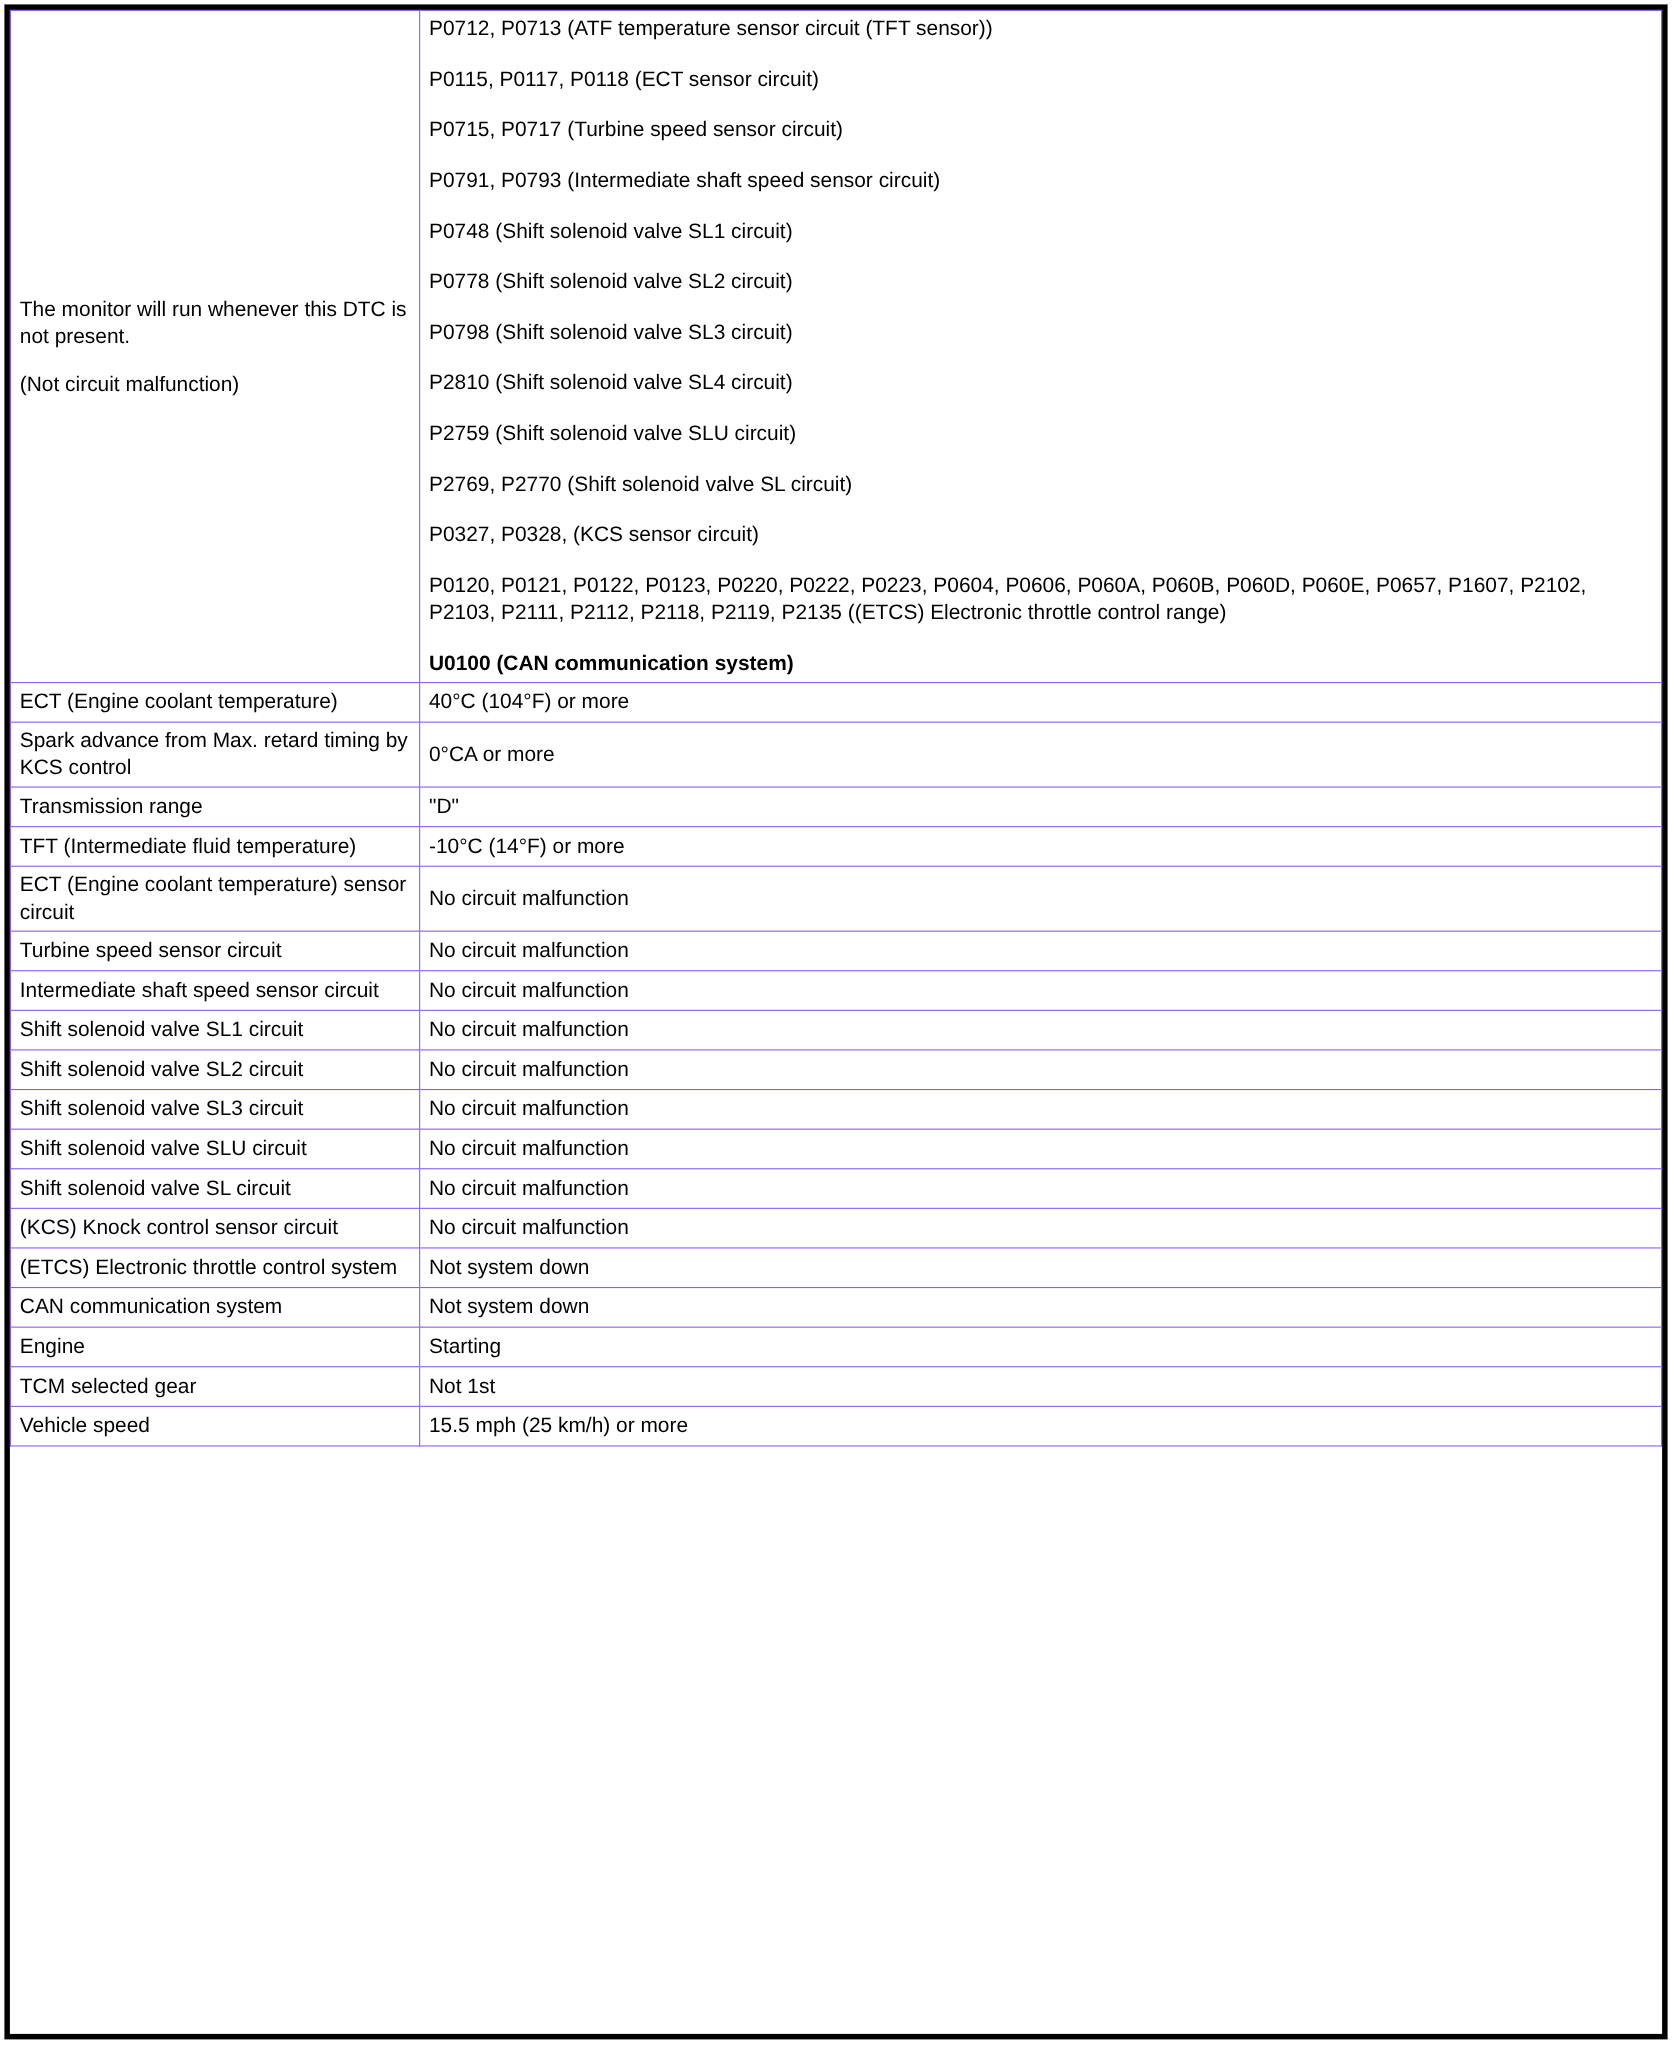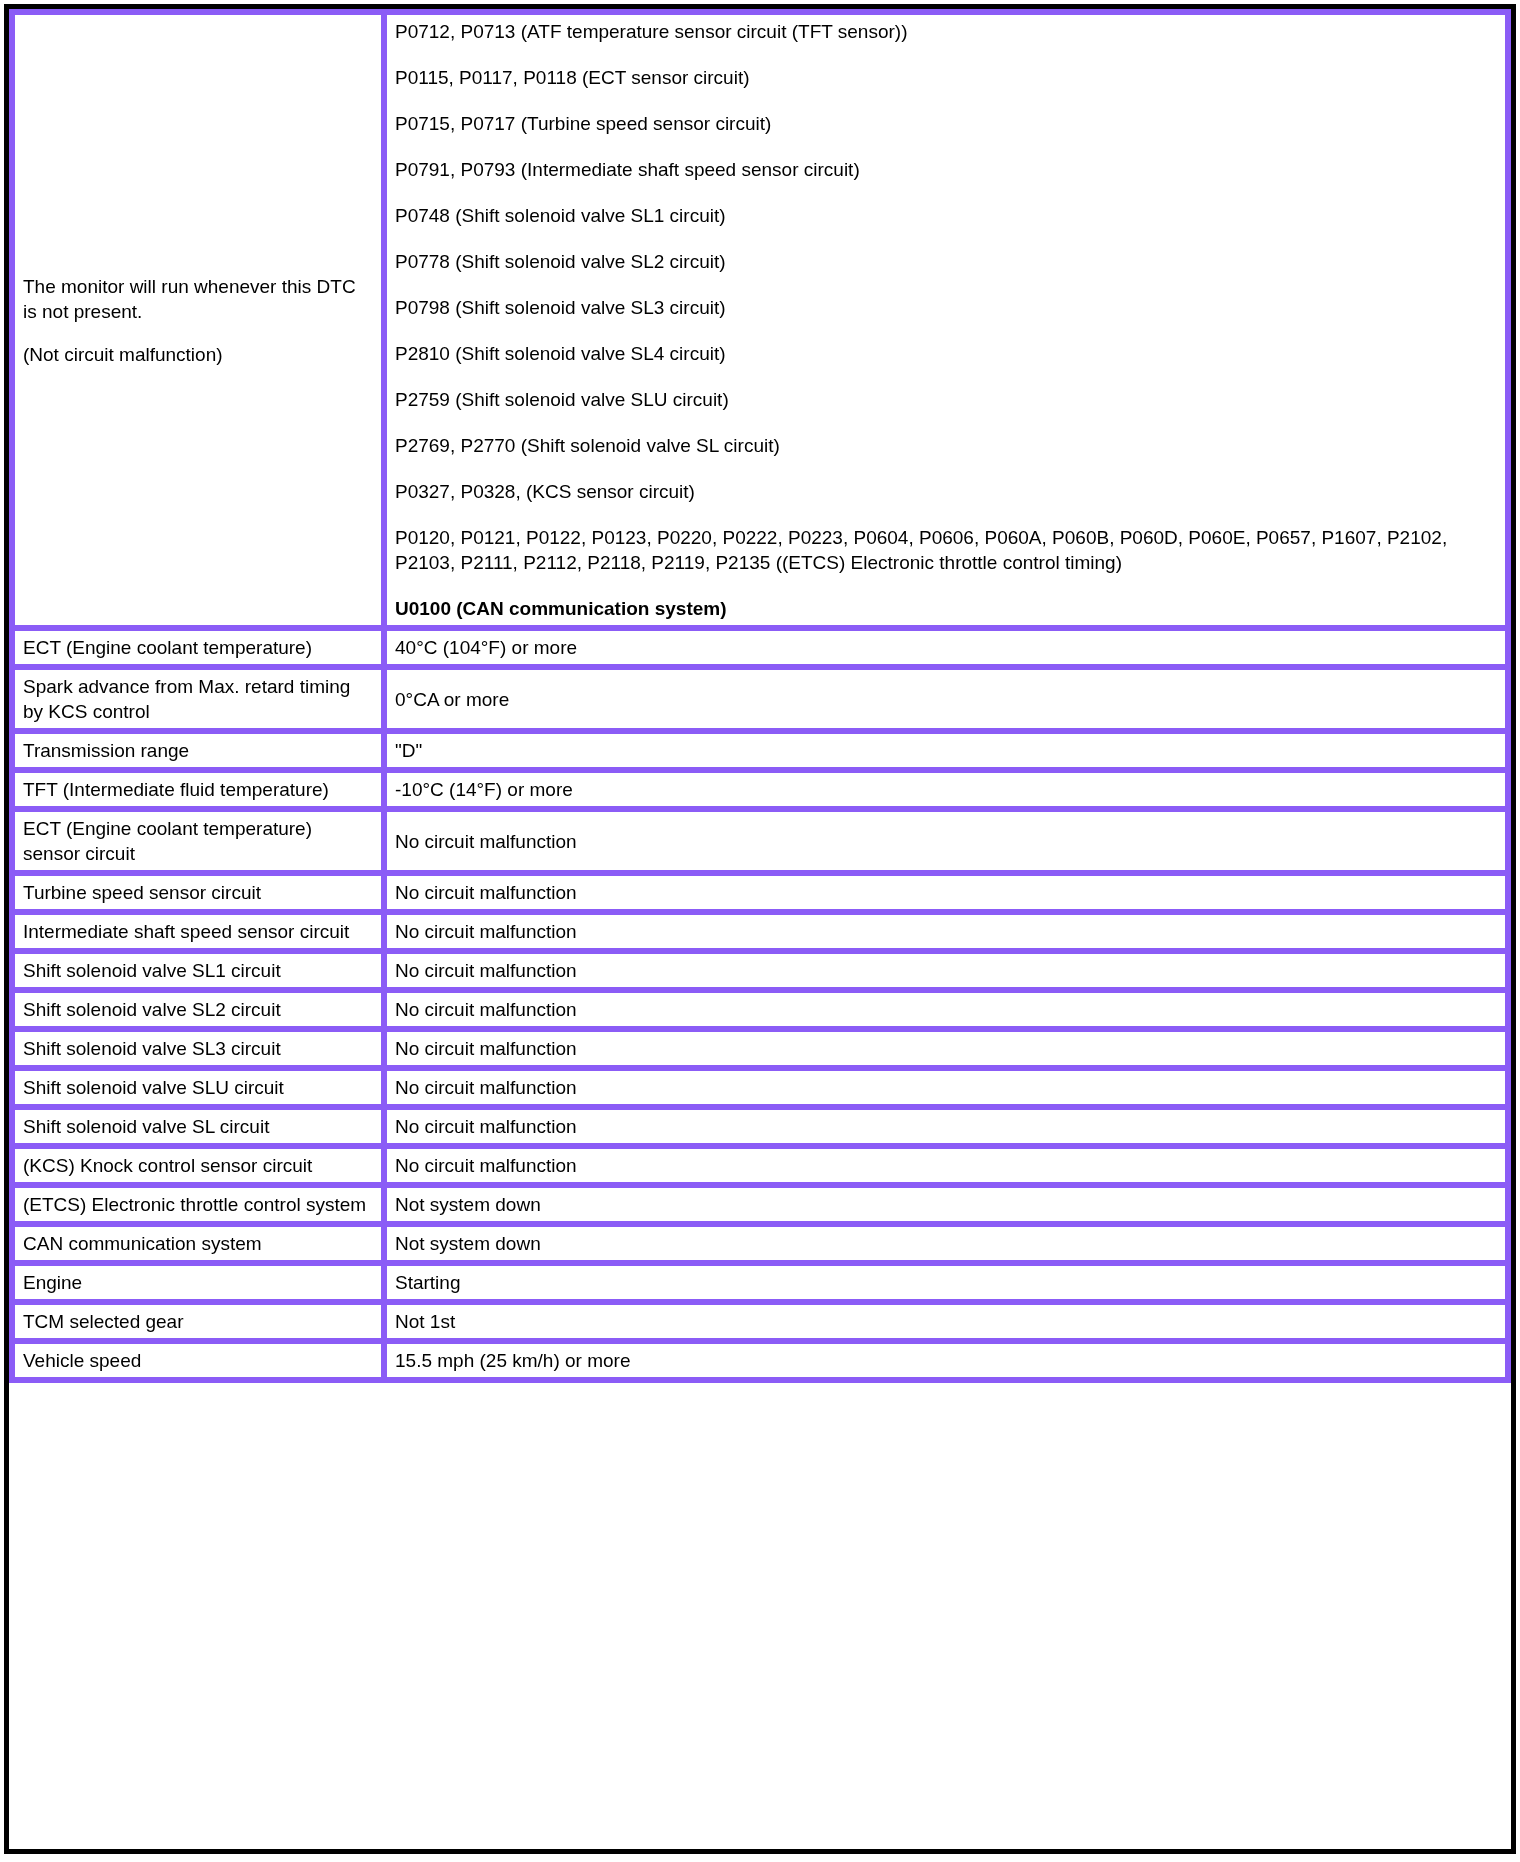--- a/index.html
+++ b/index.html
@@ -19,21 +19,21 @@
     margin: 4px;
     border: 5px solid #000;
     background: #fff;
   }
   table.cond-table {
     width: 100%;
     border-collapse: collapse;
     table-layout: fixed;
   }
   table.cond-table td {
-    border: 6px solid #8b5cf6;
+    border: 1px solid #8b5cf6;
     vertical-align: middle;
     padding: 4px 8px;
     font-size: 19px;
     line-height: 25px;
     word-wrap: break-word;
   }
   col.c-label { width: 372px; }
   col.c-value { width: auto; }
 
   td.label-cell { padding-right: 4px; }
@@ -73,21 +73,21 @@
             <p class="dtc-line">P0115, P0117, P0118 (ECT sensor circuit)</p>
             <p class="dtc-line">P0715, P0717 (Turbine speed sensor circuit)</p>
             <p class="dtc-line">P0791, P0793 (Intermediate shaft speed sensor circuit)</p>
             <p class="dtc-line">P0748 (Shift solenoid valve SL1 circuit)</p>
             <p class="dtc-line">P0778 (Shift solenoid valve SL2 circuit)</p>
             <p class="dtc-line">P0798 (Shift solenoid valve SL3 circuit)</p>
             <p class="dtc-line">P2810 (Shift solenoid valve SL4 circuit)</p>
             <p class="dtc-line">P2759 (Shift solenoid valve SLU circuit)</p>
             <p class="dtc-line">P2769, P2770 (Shift solenoid valve SL circuit)</p>
             <p class="dtc-line">P0327, P0328, (KCS sensor circuit)</p>
-            <p class="dtc-line">P0120, P0121, P0122, P0123, P0220, P0222, P0223, P0604, P0606, P060A, P060B, P060D, P060E, P0657, P1607, P2102, P2103, P2111, P2112, P2118, P2119, P2135 ((ETCS) Electronic throttle control timing)</p>
+            <p class="dtc-line">P0120, P0121, P0122, P0123, P0220, P0222, P0223, P0604, P0606, P060A, P060B, P060D, P060E, P0657, P1607, P2102, P2103, P2111, P2112, P2118, P2119, P2135 ((ETCS) Electronic throttle control range)</p>
             <p class="dtc-line">U0100 (CAN communication system)</p>
           </td>
       </tr>
     </tbody>
     <tbody>
         <tr class="data-row">
           <td class="label-cell">ECT (Engine coolant temperature)</td>
           <td class="value-cell">40°C (104°F) or more</td>
         </tr>
         <tr class="data-row">

